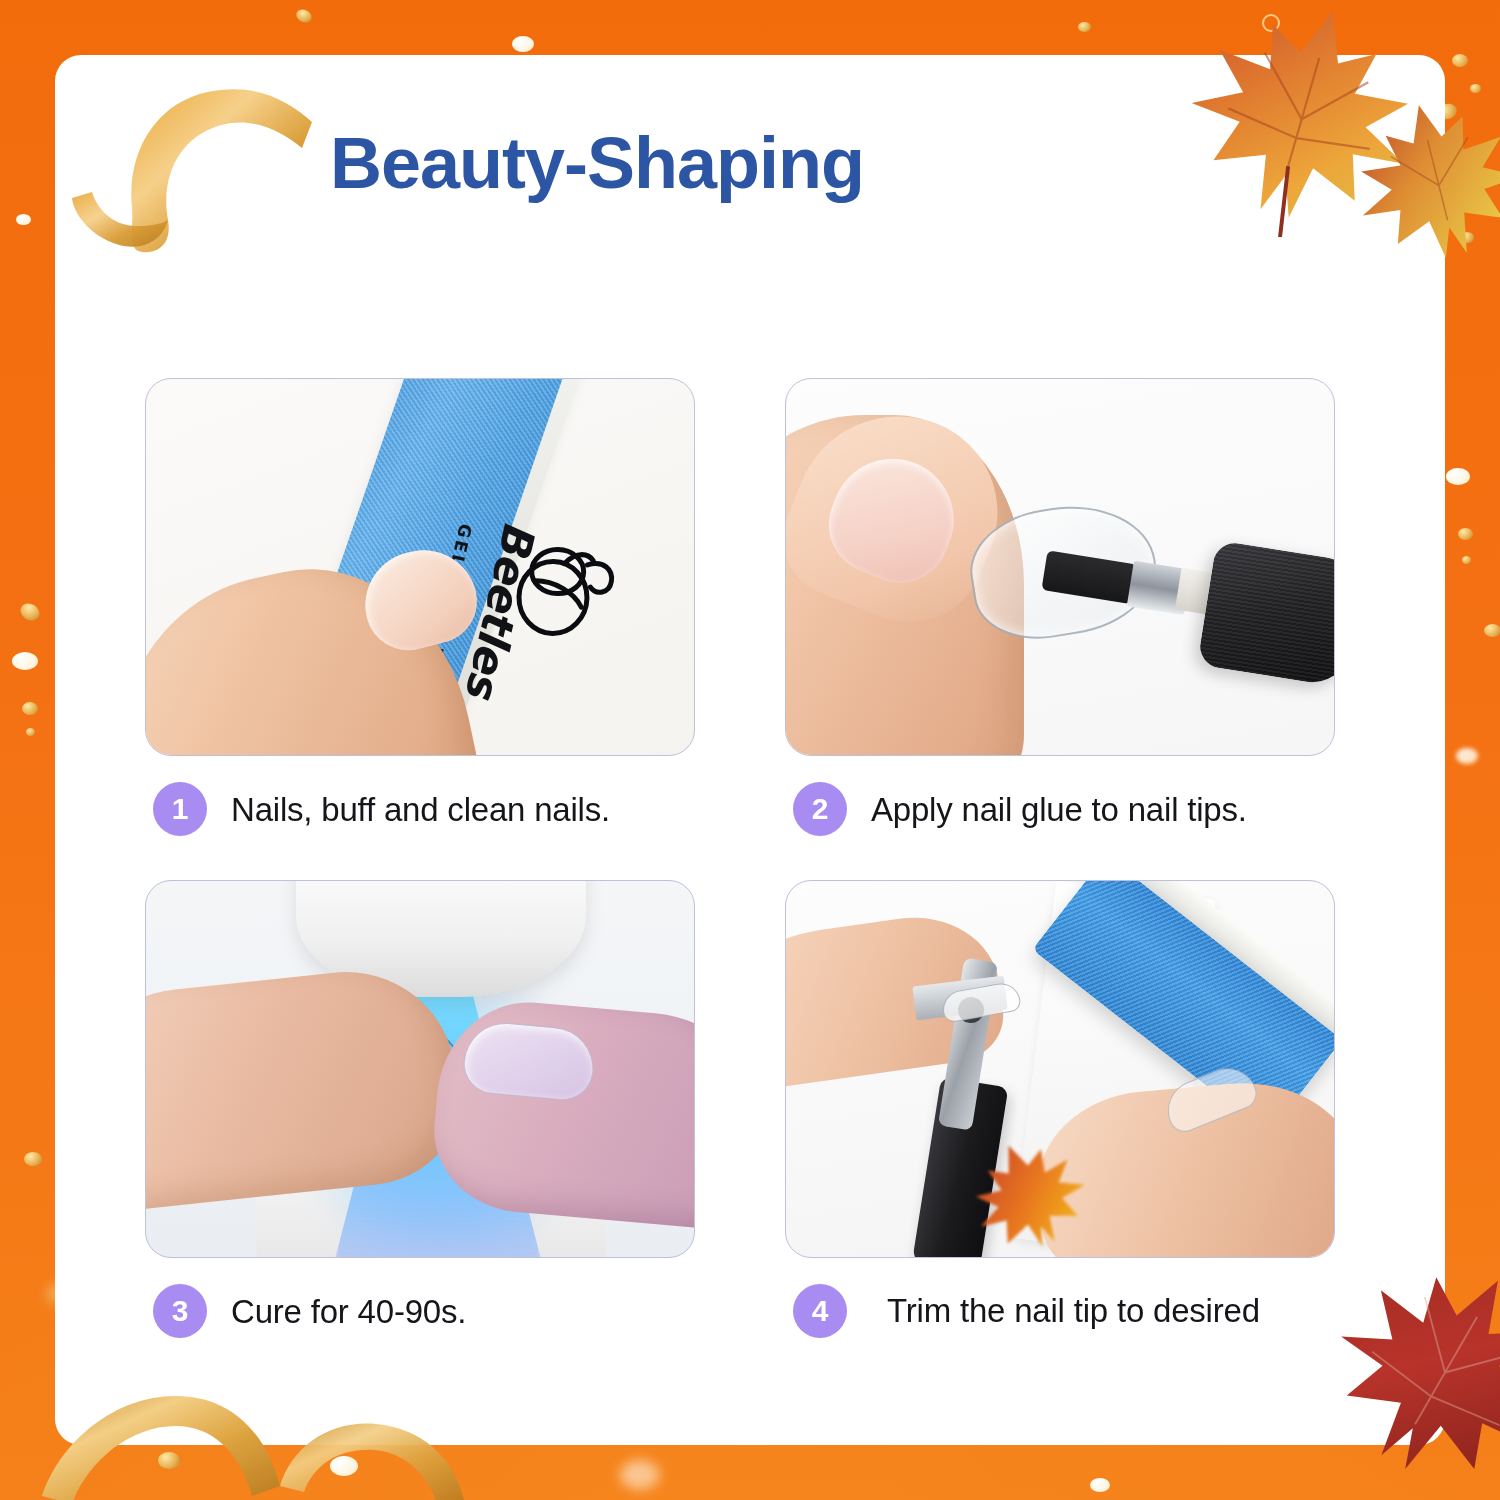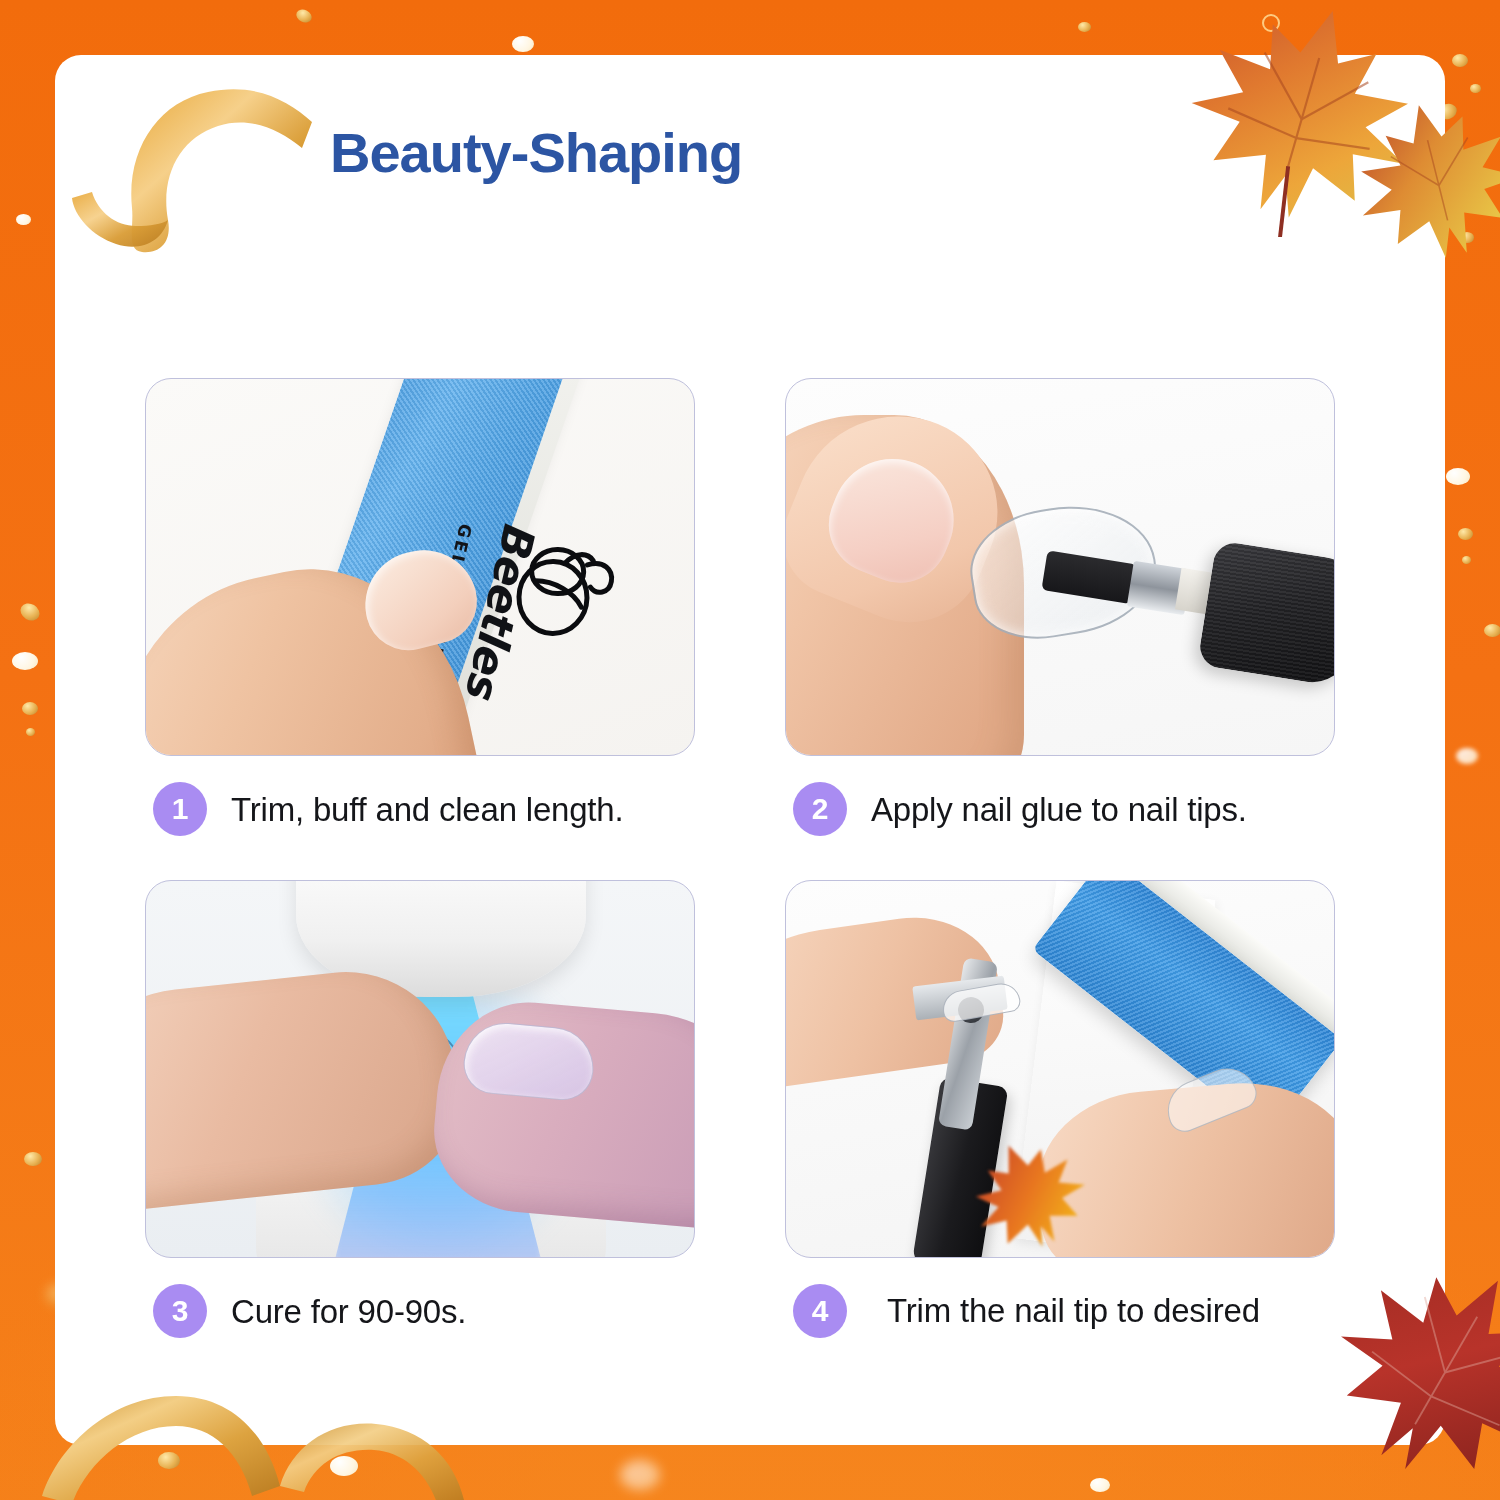--- a/index.html
+++ b/index.html
@@ -49,21 +49,21 @@
   #leaf-top-b { left:1348px; top:92px;  width:180px; height:180px; }
   #leaf-bottom { left:1330px; top:1245px; width:230px; height:255px; }
 
   
   #title {
     position:absolute;
     left:330px; top:118px;
     width:900px;
     z-index:12;
     color:#2C55A3;
-    font-size:56px;
+    font-size:72px;
     font-weight:700;
     line-height:1.26;
     letter-spacing:-1px;
   }
   #title .line { display:block; white-space:nowrap; }
 
   
   #steps {
     position:absolute;
     left:145px; top:378px;
@@ -555,21 +555,21 @@
               <path d="M78 20 C 92 10, 104 16, 106 28 C 108 40, 96 46, 88 40"></path>
               <path d="M56 26 C 62 12, 74 8, 82 14"></path>
             </g>
           </svg>
         </div>
         <div class="finger"></div>
         <div class="nail"></div>
       </div>
       <div class="caption">
         <span class="badge">1</span>
-        <span class="caption-text">Trim, buff and clean length.</span>
+        <span class="caption-text">Nails, buff and clean nails.</span>
       </div>
     </div>
 
     <div class="step">
       <div class="photo" id="p2">
         <div class="hand"></div>
         <div class="thumb"></div>
         <div class="thumbnail-pl"></div>
         <div class="tip"></div>
         <div class="brush"></div>
@@ -590,21 +590,21 @@
         <div class="uv-cone"></div>
         <div class="lamp-mark"></div>
         <span class="lamp-text">Nails In.</span>
         <div class="lamp-top"></div>
         <div class="finger-l"></div>
         <div class="finger-r"></div>
         <div class="tip3"></div>
       </div>
       <div class="caption">
         <span class="badge">3</span>
-        <span class="caption-text">Cure for 90-90s.</span>
+        <span class="caption-text">Cure for 40-90s.</span>
       </div>
     </div>
 
     <div class="step">
       <div class="photo" id="p4">
         <div class="card-white"></div>
         <div class="buffer4-edge"></div>
         <div class="buffer4"></div>
         <div class="finger-top"></div>
         <div class="clip-body"></div>

